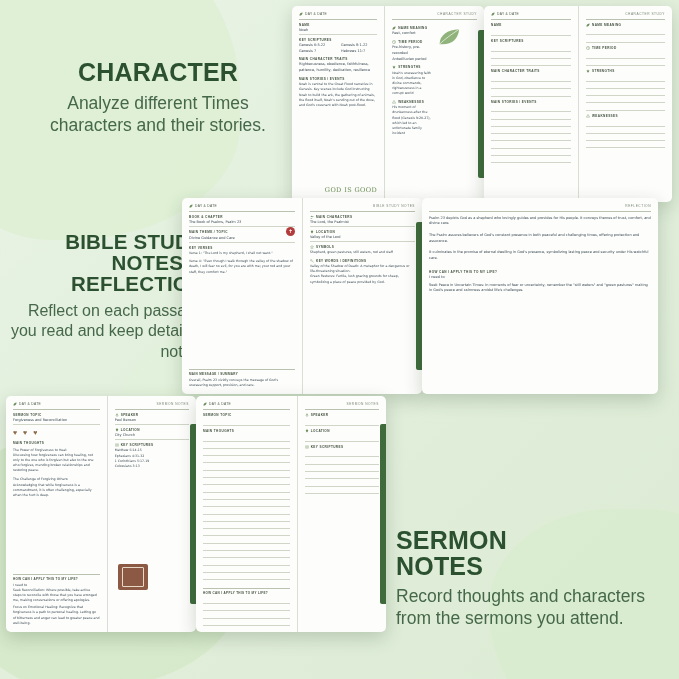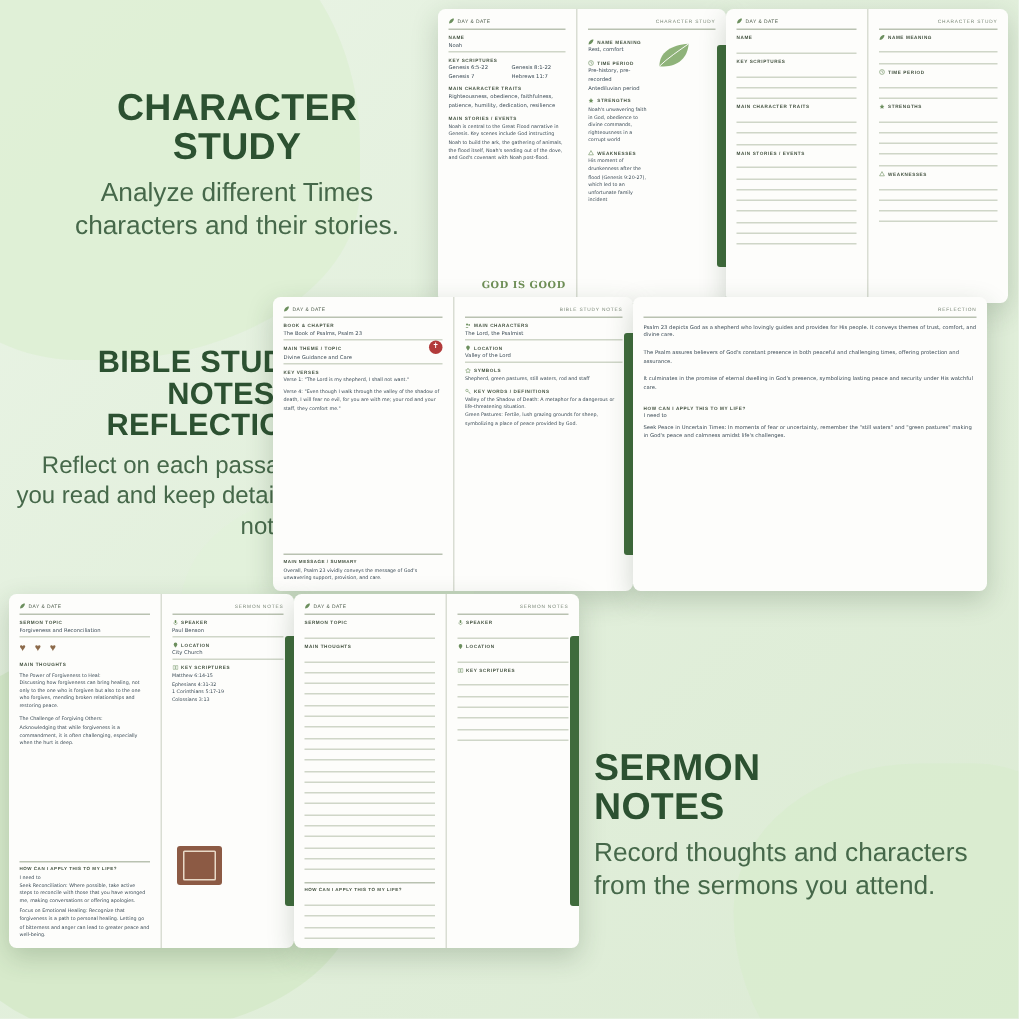--- a/index.html
+++ b/index.html
@@ -49,21 +49,21 @@
   }
 
   #promo-character { left: 24px; top: 60px; width: 268px; text-align: center; }
   #promo-character .head { font-size: 25px; }
   #promo-character .sub { font-size: 17.5px; margin-top: 6px; }
 
   #promo-study { left: 8px; top: 232px; width: 196px; text-align: right; }
   #promo-study .head { font-size: 20.5px; }
   #promo-study .sub { font-size: 16px; margin-top: 6px; }
 
-  #promo-sermon { left: 396px; top: 500px; width: 268px; }
+  #promo-sermon { left: 396px; top: 528px; width: 268px; }
   #promo-sermon .head { font-size: 25px; }
   #promo-sermon .sub { font-size: 17.5px; margin-top: 6px; }
 
   
   .book {
     position: absolute;
     background: #fdfdfb;
     border-radius: 5px;
     box-shadow: 0 6px 18px rgba(40,70,40,.22);
     display: flex;
@@ -159,21 +159,20 @@
   .leafart {
     width: 26px; height: 20px;
     color: #7fa86a;
   }
   .goodtext {
     font-family: "DejaVu Serif", serif;
     font-size: 6.5px;
     color: #6e8f56;
     text-align: right;
     letter-spacing: .4px;
-    font-weight: bold;
   }
   .hearts { color: #8c6a4a; font-size: 7px; letter-spacing: 2px; }
   .bookart {
     width: 30px; height: 26px;
     background: #8c5a44;
     border-radius: 2px;
     position: relative;
   }
   .bookart:after {
     content:"";
@@ -225,21 +224,20 @@
 
 <div id="stage">
   <div class="blob b1"></div>
   <div class="blob b2"></div>
   <div class="blob b3"></div>
   <div class="blob b4"></div>
 
   <div class="promo" id="promo-character">
     <div class="head">
       <div>CHARACTER</div>
-      <div>STUDY</div>
     </div>
     <div class="sub">Analyze different Times characters and their stories.</div>
   </div>
 
   <div class="promo" id="promo-study">
     <div class="head">
       <div>BIBLE STUDY</div>
       <div>NOTES &amp;</div>
       <div>REFLECTION</div>
     </div>

